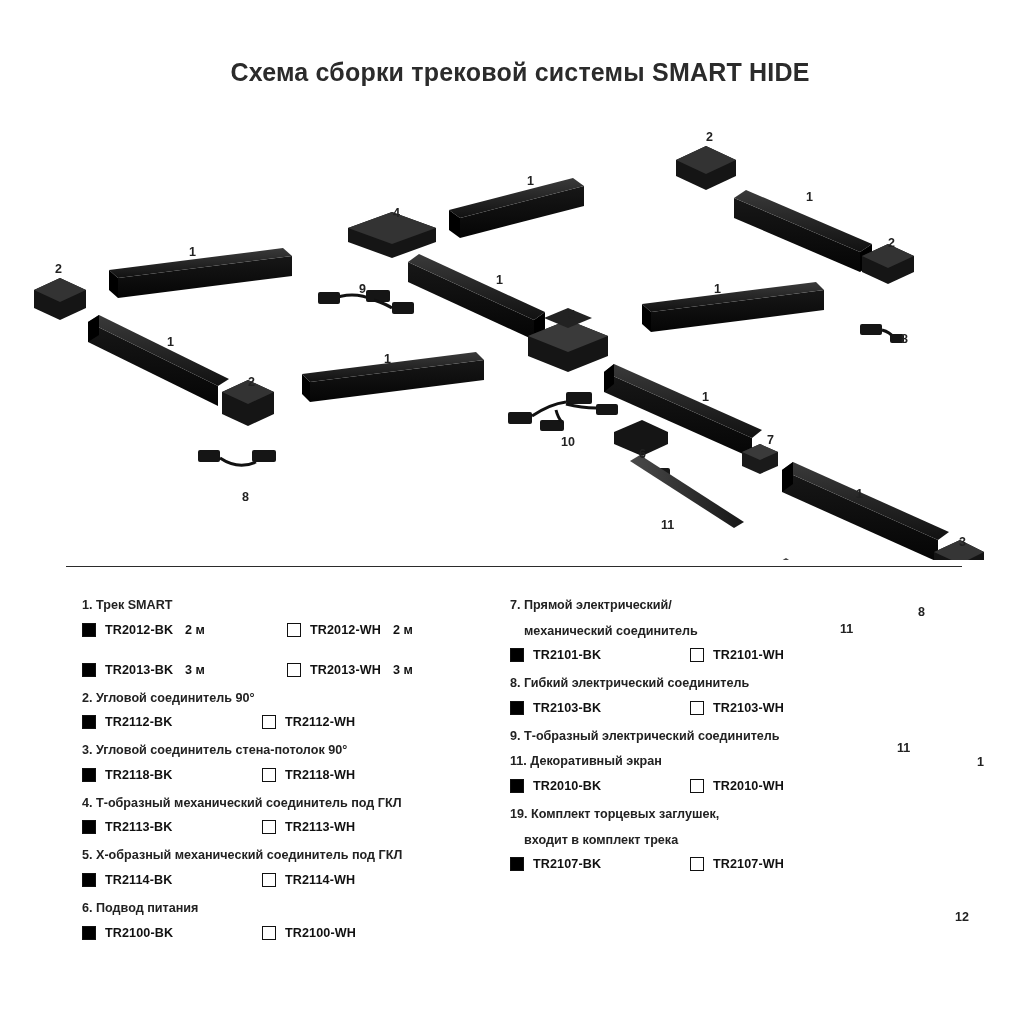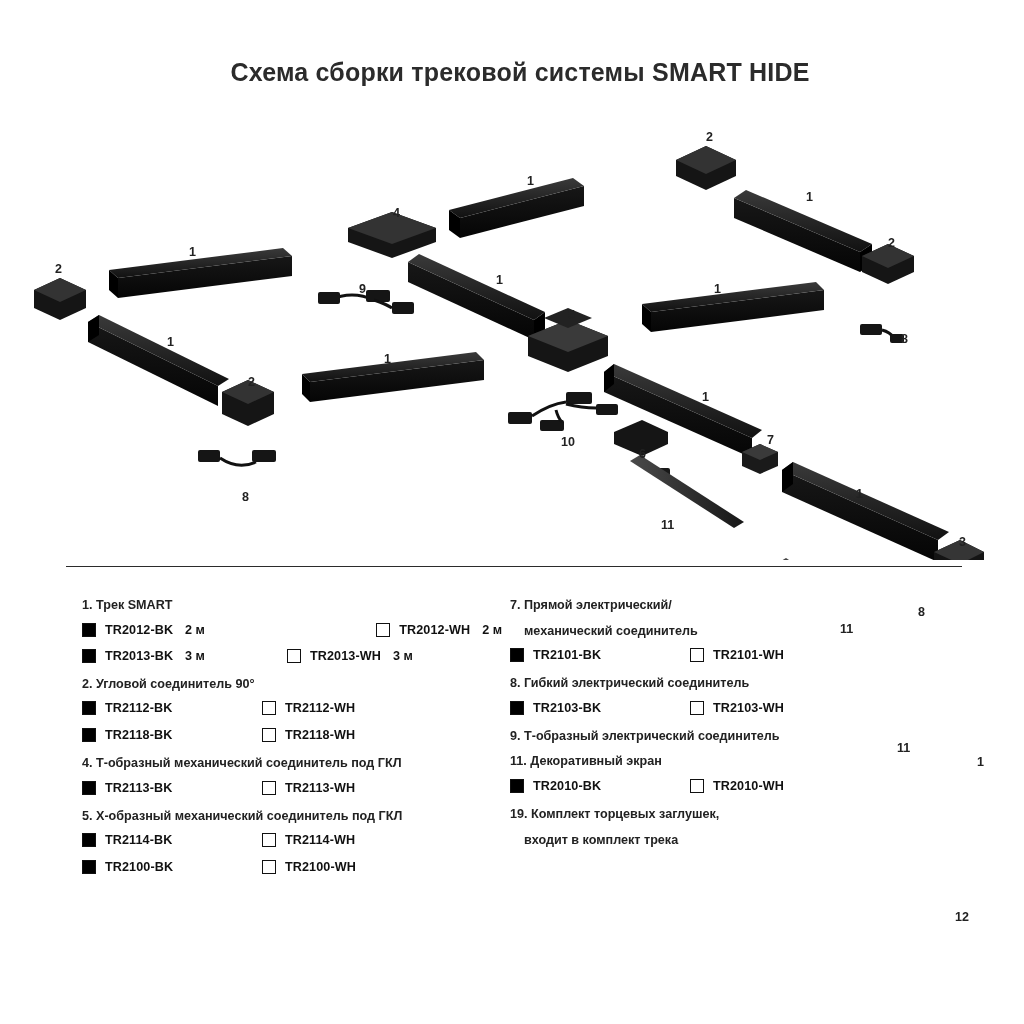--- a/index.html
+++ b/index.html
@@ -27,21 +27,21 @@
   .rule{width:896px;height:1px;background:#2b2b2b;}
   .cols{display:flex;margin-top:30px;}
   .col{width:420px;}
   .grp{margin-bottom:4px;}
   .grp-title{
     font-size:12.6px;font-weight:bold;color:#222;
     margin:0 0 9px 0;line-height:1.32;
   }
   .grp-title.indent{padding-left:14px;text-indent:-14px;}
   .codes{display:flex;align-items:center;margin:0 0 13px 0;}
-  .codes.tight{margin-bottom:12px;justify-content:space-between;}
+  .codes.tight{margin-bottom:26px;}
   .swatch{
     width:14px;height:14px;display:inline-block;
     border:1.4px solid #111;box-sizing:border-box;margin-right:9px;
     flex:none;
   }
   .swatch.bk{background:#000;}
   .swatch.wh{background:#fff;}
   .code{font-size:12.6px;font-weight:bold;color:#111;letter-spacing:.1px;}
   .len{font-size:12.6px;font-weight:bold;color:#111;margin-left:12px;}
   .cell{display:flex;align-items:center;}
@@ -264,20 +264,21 @@
             <span class="code">TR2112-BK</span>
           </span>
           <span class="cell">
             <span class="swatch wh"></span>
             <span class="code">TR2112-WH</span>
           </span>
         </div>
       </div>
 
       <div class="grp">
+        <p class="grp-title">3. Угловой соединитель стена-потолок 90°</p>
         <div class="codes">
           <span class="cell c1">
             <span class="swatch bk"></span>
             <span class="code">TR2118-BK</span>
           </span>
           <span class="cell">
             <span class="swatch wh"></span>
             <span class="code">TR2118-WH</span>
           </span>
         </div>
@@ -305,20 +306,21 @@
             <span class="code">TR2114-BK</span>
           </span>
           <span class="cell">
             <span class="swatch wh"></span>
             <span class="code">TR2114-WH</span>
           </span>
         </div>
       </div>
 
       <div class="grp">
+        <p class="grp-title">6. Подвод питания</p>
         <div class="codes">
           <span class="cell c1">
             <span class="swatch bk"></span>
             <span class="code">TR2100-BK</span>
           </span>
           <span class="cell">
             <span class="swatch wh"></span>
             <span class="code">TR2100-WH</span>
           </span>
         </div>
@@ -372,17 +374,27 @@
           <span class="cell">
             <span class="swatch wh"></span>
             <span class="code">TR2010-WH</span>
           </span>
         </div>
       </div>
 
       <div class="grp">
         <p class="grp-title">19. Комплект торцевых заглушек,</p>
         <p class="grp-title sub">входит в комплект трека</p>
+        <div class="codes">
+          <span class="cell c1">
+            <span class="swatch bk"></span>
+            <span class="code">TR2107-BK</span>
+          </span>
+          <span class="cell">
+            <span class="swatch wh"></span>
+            <span class="code">TR2107-WH</span>
+          </span>
+        </div>
       </div>
 
     </div>
   </div>
 </div>
 
 </body></html>

